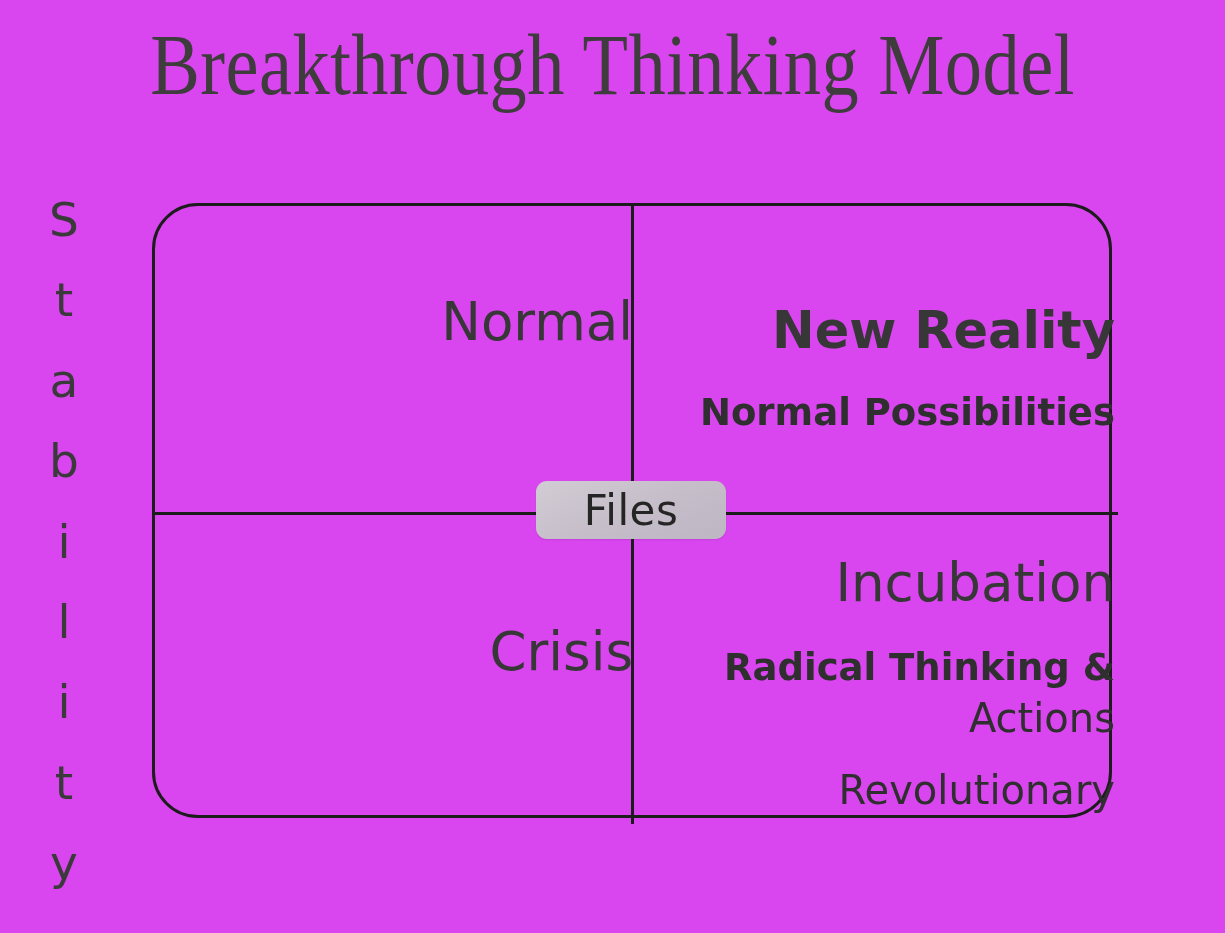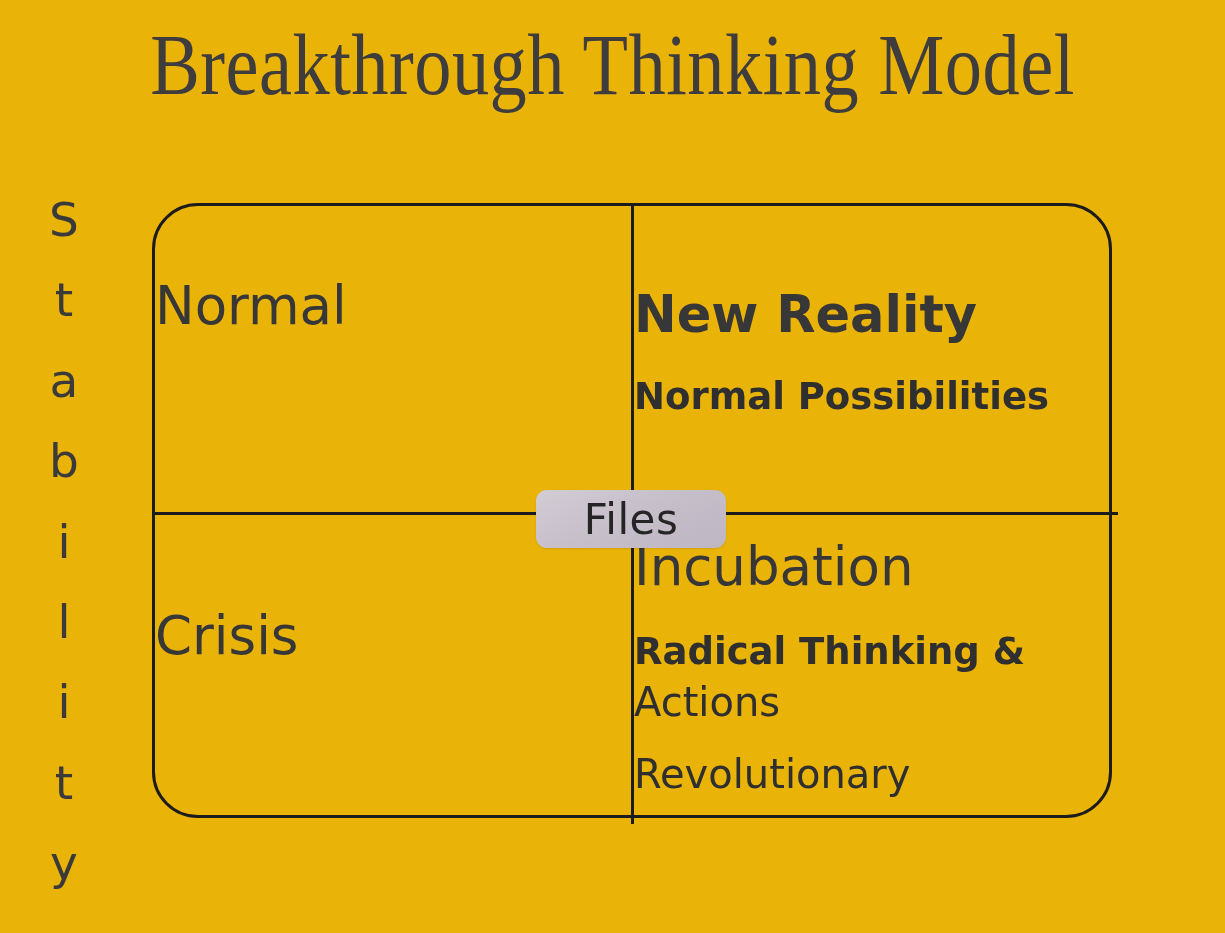--- a/index.html
+++ b/index.html
@@ -8,21 +8,21 @@
     padding: 0;
     background: #ffffff;
   }
   body {
     font-family: "DejaVu Sans", sans-serif;
   }
   #canvas {
     position: relative;
     width: 1225px;
     height: 933px;
-    background: #eab308;
+    background: #d946ef;
     overflow: hidden;
   }
 
   
   #title {
     position: absolute;
     left: 0;
     top: 16px;
     width: 1225px;
     text-align: center;
@@ -98,23 +98,24 @@
     height: 3px;
     background: #1c1c1c;
   }
 
   
   .quadrant {
     position: absolute;
     box-sizing: border-box;
     display: flex;
     flex-direction: column;
-    align-items: flex-start;
+    align-items: flex-end;
     color: #333333;
     font-family: "DejaVu Sans", sans-serif;
+    margin-top: 16px;
   }
   #quadrant-normal   { left: 0px;   top: 0px;   width: 478px; height: 308px; justify-content: flex-start; padding-top: 72px; }
   #quadrant-new-reality { left: 479px; top: 0px; width: 481px; height: 308px; justify-content: flex-start; padding-top: 82px; }
   #quadrant-crisis   { left: 0px;   top: 314px; width: 478px; height: 306px; justify-content: flex-start; padding-top: 88px; }
   #quadrant-incubation { left: 479px; top: 309px; width: 481px; height: 306px; justify-content: flex-start; padding-top: 24px; }
 
   .q-title {
     font-size: 53px;
     font-weight: 400;
     line-height: 1.05;
@@ -152,21 +153,20 @@
     border-radius: 11px;
     background: linear-gradient(155deg, #d2ccd4 0%, #c7c0cb 45%, #bdb6c3 100%);
     display: flex;
     align-items: center;
     justify-content: center;
     font-family: "DejaVu Sans", sans-serif;
     font-size: 42px;
     color: #252525;
     letter-spacing: 0.5px;
     box-shadow: 0 1px 2px rgba(0,0,0,0.10);
-    margin-top: 9px;
   }
 </style>
 </head>
 <body>
 
 <div id="canvas">
 
   <div id="title">Breakthrough Thinking Model</div>
 
   <div id="stability-axis">

